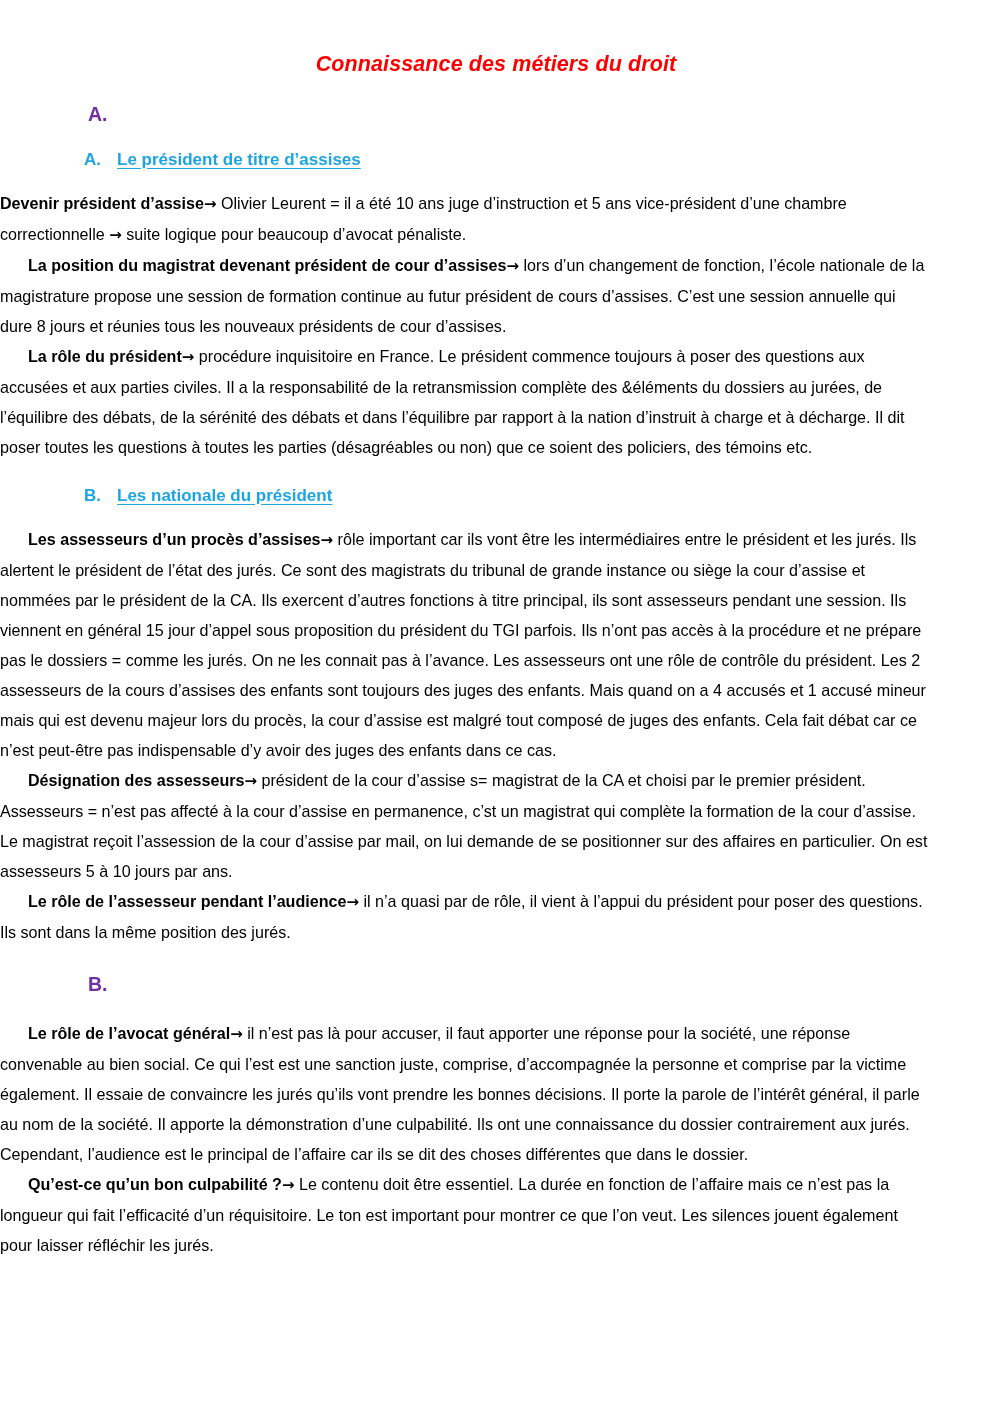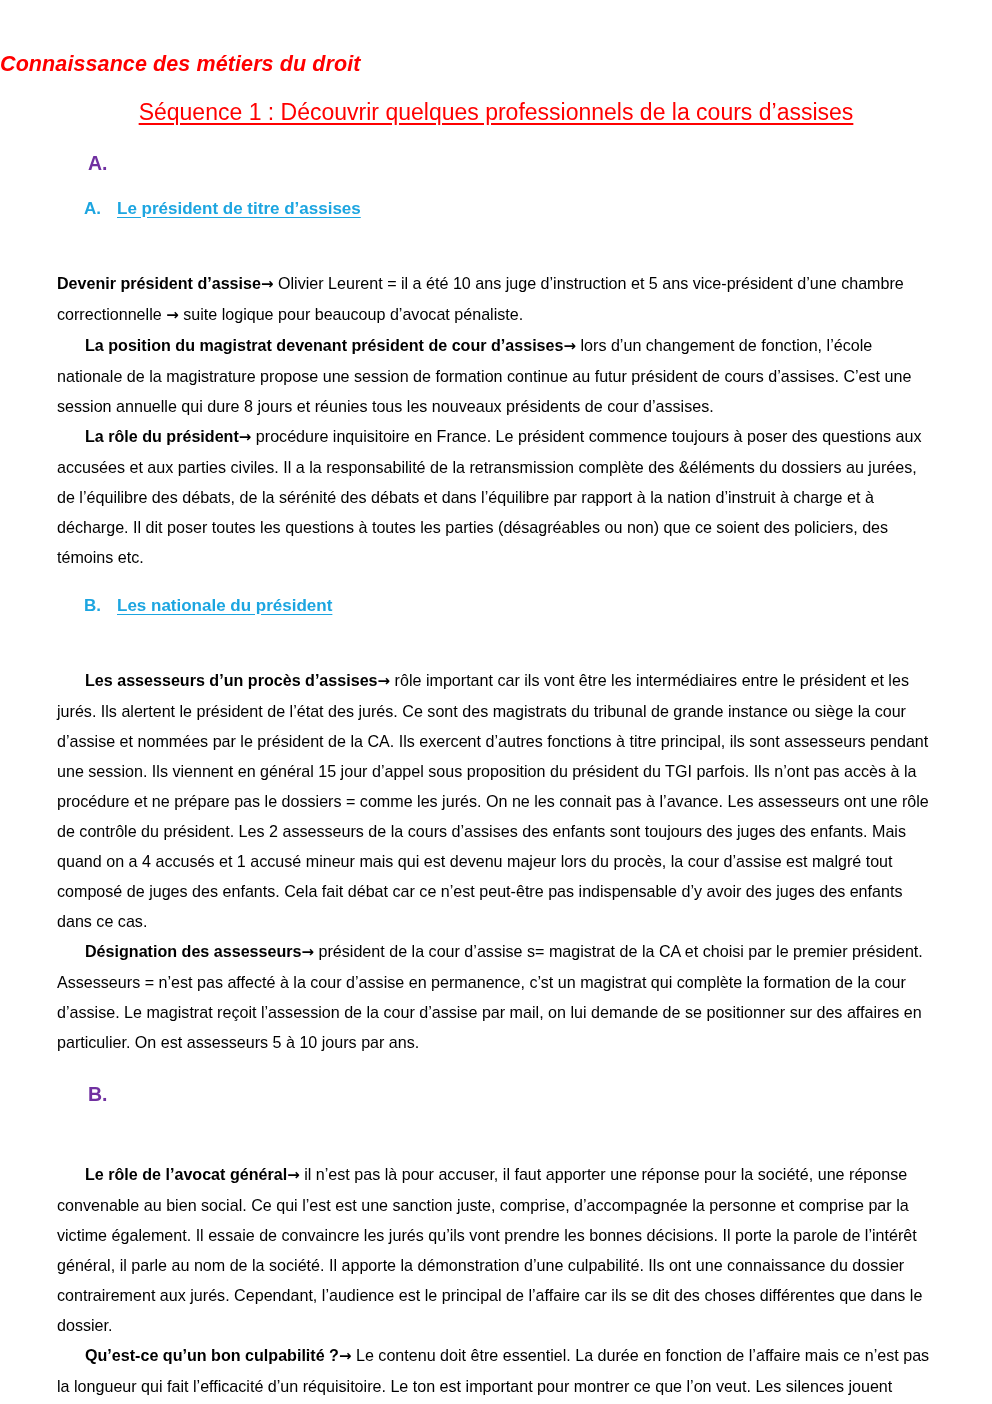--- a/index.html
+++ b/index.html
@@ -20,21 +20,21 @@
     position: relative;
     width: 992px;
     height: 1404px;
     box-sizing: border-box;
     padding: 0;
     background: #ffffff;
   }
 
   
   .doc-title {
-    text-align: left;
+    text-align: center;
     font-size: 21.5px;
     font-weight: bold;
     font-style: italic;
     color: #FF0000;
     margin: 0;
     padding-top: 52px;
     letter-spacing: 0.1px;
   }
 
   
@@ -86,23 +86,21 @@
     width: 33px;
     flex: 0 0 33px;
   }
   .h-lvl2 .htext {
     text-decoration: underline;
     text-underline-offset: 3px;
   }
 
   
   .body-block {
-    padding-left: 57px;
     padding-right: 62px;
-    margin-top: 31px;
   }
   p.para {
     margin: 0;
     font-size: 16.1px;
     line-height: 30px;
     text-align: left;
     color: #000000;
   }
   p.para.indent {
     text-indent: 28px;
@@ -118,23 +116,20 @@
   .gap-md { height: 18px; }
   .gap-lg { height: 22px; }
 </style>
 </head>
 <body>
 
 <div class="page">
 
   <h1 class="doc-title">Connaissance des métiers du droit</h1>
 
-  <h2 class="sequence-heading">
-    <span class="u">Séquence 1 : Découvrir quelques professionnels de la cours d’assises</span>
-  </h2>
 
   <h3 class="h-lvl1">
     <span class="marker">A.</span>
   </h3>
 
   <h4 class="h-lvl2">
     <span class="marker">A.</span>
     <span class="htext">Le président de titre d’assises</span>
   </h4>
 
@@ -163,20 +158,23 @@
 
   <div class="body-block">
     <p class="para indent">
       <b>Les assesseurs d’un procès d’assises</b><span class="arrow">→</span><span> rôle important car ils vont être les intermédiaires entre le président et les jurés. Ils alertent le président de l’état des jurés. Ce sont des magistrats du tribunal de grande instance ou siège la cour d’assise et nommées par le président de la CA. Ils exercent d’autres fonctions à titre principal, ils sont assesseurs pendant une session. Ils viennent en général 15 jour d’appel sous proposition du président du TGI parfois. Ils n’ont pas accès à la procédure et ne prépare pas le dossiers = comme les jurés. On ne les connait pas à l’avance. Les assesseurs ont une rôle de contrôle du président. Les 2 assesseurs de la cours d’assises des enfants sont toujours des juges des enfants. Mais quand on a 4 accusés et 1 accusé mineur mais qui est devenu majeur lors du procès, la cour d’assise est malgré tout composé de juges des enfants. Cela fait débat car ce n’est peut-être pas indispensable d’y avoir des juges des enfants dans ce cas.</span>
     </p>
 
     <p class="para indent">
       <b>Désignation des assesseurs</b><span class="arrow">→</span><span> président de la cour d’assise s= magistrat de la CA et choisi par le premier président. Assesseurs = n’est pas affecté à la cour d’assise en permanence, c’st un magistrat qui complète la formation de la cour d’assise. Le magistrat reçoit l’assession de la cour d’assise par mail, on lui demande de se positionner sur des affaires en particulier. On est assesseurs 5 à 10 jours par ans.</span>
     </p>
 
+    <p class="para indent">
+      <b>Le rôle de l’assesseur pendant l’audience</b><span class="arrow">→</span><span> il n’a quasi par de rôle, il vient à l’appui du président pour poser des questions. Ils sont dans la même position des jurés.</span>
+    </p>
   </div>
 
   <h3 class="h-lvl1">
     <span class="marker">B.</span>
   </h3>
 
   <div class="gap-lg"></div>
 
   <div class="body-block">
     <p class="para indent">

